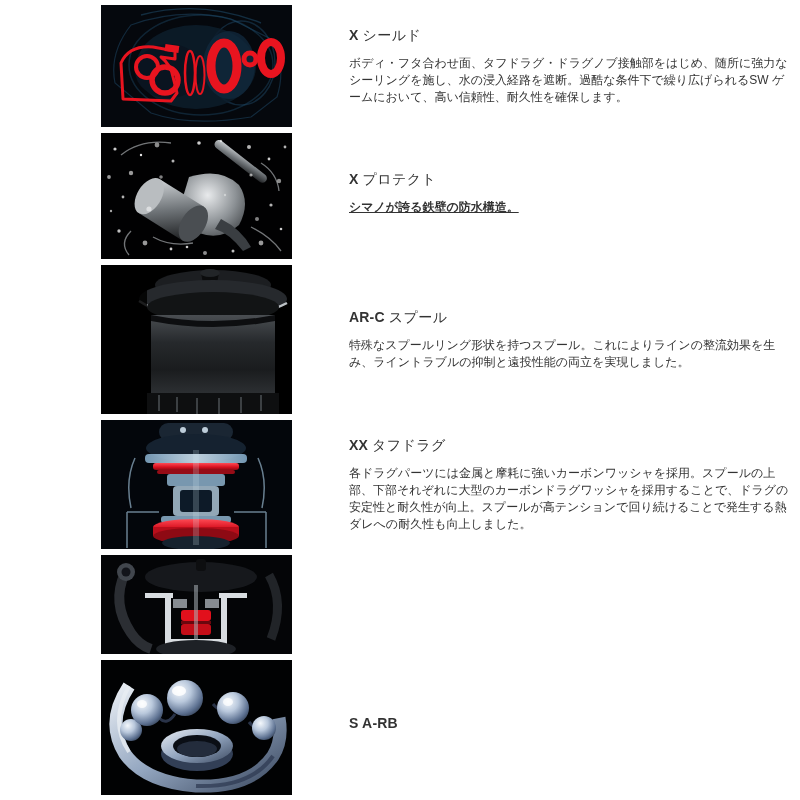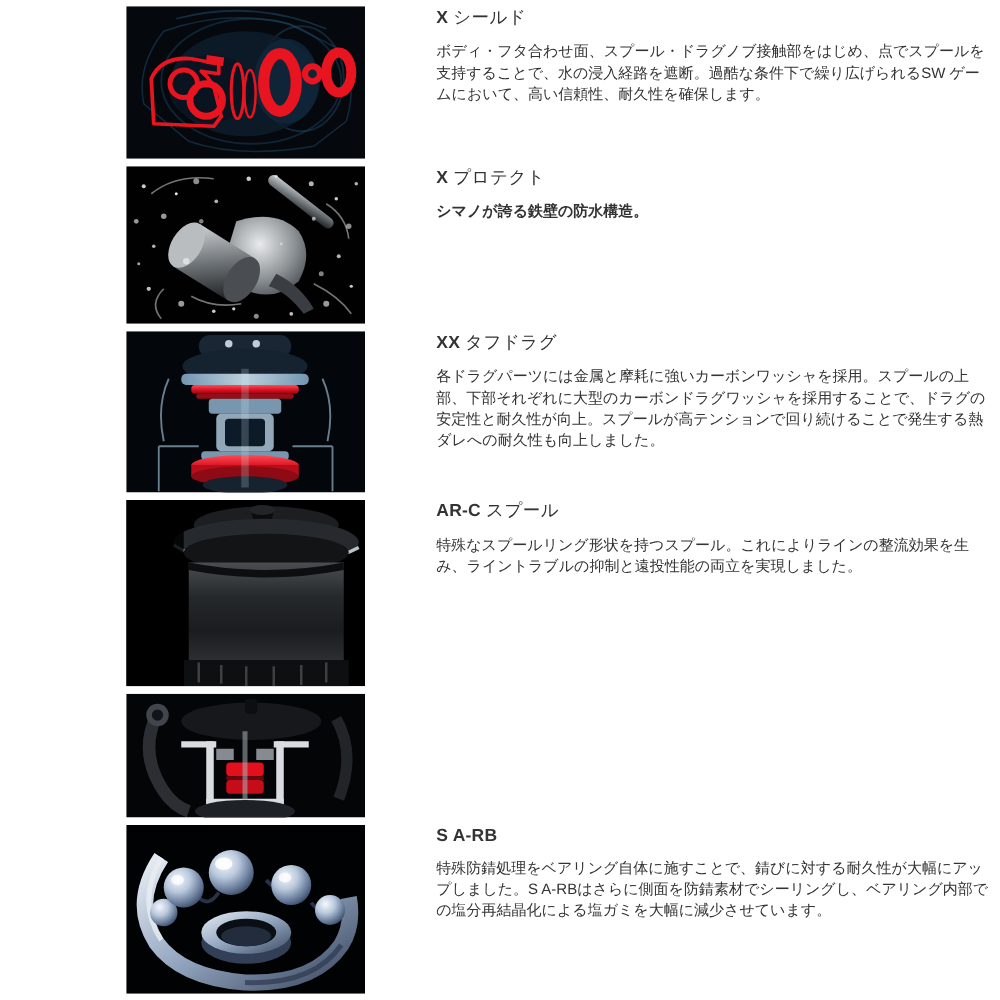--- a/index.html
+++ b/index.html
@@ -11,21 +11,21 @@
     width: 800px;
     height: 800px;
     font-family: "Liberation Sans", "DejaVu Sans", sans-serif;
     overflow: hidden;
   }
   .page {
     padding: 5px 0 0 101px;
   }
   .feature-row {
     display: flex;
-    align-items: flex-start;
+    align-items: center;
     margin-bottom: 6px;
   }
   .figure {
     flex: 0 0 191px;
     margin-right: 57px;
     font-size: 0;
     line-height: 0;
   }
   .figure svg { display: block; }
   .text-col {
@@ -43,20 +43,21 @@
     font-weight: bold;
     letter-spacing: 0.2px;
     margin-right: 4px;
   }
   .feature-title .title-prefix:empty { margin-right: 0; }
   .feature-lead {
     font-size: 12px;
     font-weight: bold;
     line-height: 17px;
     margin: 0 0 5px 0;
+    text-decoration: underline;
   }
   .feature-body {
     font-size: 12px;
     line-height: 17px;
     margin: 0;
     text-align: left;
   }
 </style>
 </head>
 <body>
@@ -84,21 +85,21 @@
           <ellipse cx="99" cy="70" rx="4.5" ry="19" stroke-width="2"></ellipse>
           <ellipse cx="123" cy="61" rx="13" ry="23" stroke-width="9"></ellipse>
           <circle cx="149" cy="54" r="6" stroke-width="5"></circle>
           <ellipse cx="170" cy="53" rx="10" ry="16" stroke-width="8"></ellipse>
         </g>
         <rect x="64" y="40" width="14" height="7" fill="#e8141f" transform="rotate(8 71 43)"></rect>
       </svg>
     </div>
     <div class="text-col">
       <h3 class="feature-title"><span class="title-prefix">X</span><span>シールド</span></h3>
-      <p class="feature-body">ボディ・フタ合わせ面、スプール・ドラグノブ接触部をはじめ、点でスプールを支持することで、水の浸入経路を遮断。過酷な条件下で繰り広げられるSW ゲームにおいて、高い信頼性、耐久性を確保します。</p>
+      <p class="feature-body">ボディ・フタ合わせ面、タフドラグ・ドラグノブ接触部をはじめ、随所に強力なシーリングを施し、水の浸入経路を遮断。過酷な条件下で繰り広げられるSW ゲームにおいて、高い信頼性、耐久性を確保します。</p>
     </div>
   </div>
 
   <div class="feature-row">
     <div class="figure">
       <svg width="191" height="126" viewBox="0 0 191 126">
         <rect width="191" height="126" fill="#010102"></rect>
         <defs>
           <radialGradient id="g2m" cx=".4" cy=".35" r=".9">
             <stop offset="0" stop-color="#e8eaec"></stop>
@@ -159,20 +160,58 @@
       </svg>
     </div>
     <div class="text-col">
       <h3 class="feature-title"><span class="title-prefix">X</span><span>プロテクト</span></h3>
       <p class="feature-lead">シマノが誇る鉄壁の防水構造。</p>
     </div>
   </div>
 
   <div class="feature-row">
     <div class="figure">
+      <svg width="191" height="149" viewBox="0 0 191 149">
+        <rect width="191" height="149" fill="#000000"></rect>
+        <defs>
+          <linearGradient id="g4" x1="0" y1="0" x2="0" y2="1">
+            <stop offset="0" stop-color="#4a4e52"></stop>
+              <stop offset=".35" stop-color="#26292c"></stop>
+              <stop offset=".7" stop-color="#1a1c1e"></stop>
+              <stop offset="1" stop-color="#2c2f32"></stop>
+          </linearGradient>
+        </defs>
+        <ellipse cx="112" cy="20" rx="58" ry="15" fill="#1c1e21"></ellipse>
+        <path d="M100 8 h18 l-2 10 h-14 Z" fill="#0b0c0d"></path>
+        <ellipse cx="109" cy="8" rx="10" ry="4" fill="#222528"></ellipse>
+        <ellipse cx="112" cy="34" rx="74" ry="19" fill="#26292d"></ellipse>
+        <path d="M38 36 Q70 56 112 53 Q160 52 186 38" stroke="#c6cbd0" stroke-width="2.5" fill="none" opacity=".95"></path>
+        <ellipse cx="112" cy="42" rx="66" ry="15" fill="#121415"></ellipse>
+        <rect x="50" y="50" width="124" height="78" fill="url(#g4)"></rect>
+        <path d="M50 50 Q112 62 174 50 L174 56 Q112 68 50 56 Z" fill="#0d0e10"></path>
+        <rect x="46" y="128" width="132" height="21" fill="#0e0f10"></rect>
+        <g stroke="#3c4043" stroke-width="2">
+          <path d="M58 130 v16"></path>
+            <path d="M76 132 v15"></path>
+            <path d="M96 133 v16"></path>
+          <path d="M118 133 v16"></path>
+            <path d="M140 132 v16"></path>
+            <path d="M160 130 v16"></path>
+        </g>
+        <rect x="0" y="0" width="46" height="149" fill="#000000" opacity=".85"></rect>
+      </svg>
+    </div>
+    <div class="text-col">
+      <h3 class="feature-title"><span class="title-prefix">AR-C</span><span>スプール</span></h3>
+      <p class="feature-body">特殊なスプールリング形状を持つスプール。これによりラインの整流効果を生み、ライントラブルの抑制と遠投性能の両立を実現しました。</p>
+    </div>
+  </div>
+
+  <div class="feature-row">
+    <div class="figure">
       <svg width="191" height="129" viewBox="0 0 191 129">
         <rect width="191" height="129" fill="#03060b"></rect>
         <defs>
           <linearGradient id="g3b" x1="0" y1="0" x2="1" y2="0">
             <stop offset="0" stop-color="#7fa6c4"></stop>
               <stop offset=".5" stop-color="#cfe2ef"></stop>
               <stop offset="1" stop-color="#7fa6c4"></stop>
           </linearGradient>
           <linearGradient id="g3r" x1="0" y1="0" x2="0" y2="1">
             <stop offset="0" stop-color="#ff4a54"></stop>
@@ -207,58 +246,20 @@
       </svg>
     </div>
     <div class="text-col">
       <h3 class="feature-title"><span class="title-prefix">XX</span><span>タフドラグ</span></h3>
       <p class="feature-body">各ドラグパーツには金属と摩耗に強いカーボンワッシャを採用。スプールの上部、下部それぞれに大型のカーボンドラグワッシャを採用することで、ドラグの安定性と耐久性が向上。スプールが高テンションで回り続けることで発生する熱ダレへの耐久性も向上しました。</p>
     </div>
   </div>
 
   <div class="feature-row">
     <div class="figure">
-      <svg width="191" height="149" viewBox="0 0 191 149">
-        <rect width="191" height="149" fill="#000000"></rect>
-        <defs>
-          <linearGradient id="g4" x1="0" y1="0" x2="0" y2="1">
-            <stop offset="0" stop-color="#4a4e52"></stop>
-              <stop offset=".35" stop-color="#26292c"></stop>
-              <stop offset=".7" stop-color="#1a1c1e"></stop>
-              <stop offset="1" stop-color="#2c2f32"></stop>
-          </linearGradient>
-        </defs>
-        <ellipse cx="112" cy="20" rx="58" ry="15" fill="#1c1e21"></ellipse>
-        <path d="M100 8 h18 l-2 10 h-14 Z" fill="#0b0c0d"></path>
-        <ellipse cx="109" cy="8" rx="10" ry="4" fill="#222528"></ellipse>
-        <ellipse cx="112" cy="34" rx="74" ry="19" fill="#26292d"></ellipse>
-        <path d="M38 36 Q70 56 112 53 Q160 52 186 38" stroke="#c6cbd0" stroke-width="2.5" fill="none" opacity=".95"></path>
-        <ellipse cx="112" cy="42" rx="66" ry="15" fill="#121415"></ellipse>
-        <rect x="50" y="50" width="124" height="78" fill="url(#g4)"></rect>
-        <path d="M50 50 Q112 62 174 50 L174 56 Q112 68 50 56 Z" fill="#0d0e10"></path>
-        <rect x="46" y="128" width="132" height="21" fill="#0e0f10"></rect>
-        <g stroke="#3c4043" stroke-width="2">
-          <path d="M58 130 v16"></path>
-            <path d="M76 132 v15"></path>
-            <path d="M96 133 v16"></path>
-          <path d="M118 133 v16"></path>
-            <path d="M140 132 v16"></path>
-            <path d="M160 130 v16"></path>
-        </g>
-        <rect x="0" y="0" width="46" height="149" fill="#000000" opacity=".85"></rect>
-      </svg>
-    </div>
-    <div class="text-col">
-      <h3 class="feature-title"><span class="title-prefix">AR-C</span><span>スプール</span></h3>
-      <p class="feature-body">特殊なスプールリング形状を持つスプール。これによりラインの整流効果を生み、ライントラブルの抑制と遠投性能の両立を実現しました。</p>
-    </div>
-  </div>
-
-  <div class="feature-row">
-    <div class="figure">
       <svg width="191" height="99" viewBox="0 0 191 99">
         <rect width="191" height="99" fill="#040507"></rect>
         <ellipse cx="100" cy="22" rx="56" ry="15" fill="#16181c"></ellipse>
         <rect x="95" y="4" width="10" height="12" rx="3" fill="#0d0e10"></rect>
         <path d="M24 18 Q10 48 30 78 Q38 90 50 94" stroke="#2b2e33" stroke-width="10" fill="none"></path>
         <circle cx="25" cy="17" r="9" fill="#41464d"></circle>
         <circle cx="25" cy="17" r="4.5" fill="#12141a"></circle>
         <path d="M168 20 Q184 48 170 84" stroke="#212428" stroke-width="9" fill="none"></path>
         <g fill="#d9dde1">
           <rect x="44" y="38" width="28" height="5"></rect>
@@ -314,17 +315,16 @@
         <circle cx="46" cy="50" r="16" fill="url(#g6b)"></circle>
         <circle cx="132" cy="48" r="16" fill="url(#g6b)"></circle>
         <circle cx="84" cy="38" r="18" fill="url(#g6b)"></circle>
         <ellipse cx="78" cy="31" rx="7" ry="5" fill="#ffffff" opacity=".85"></ellipse>
         <ellipse cx="41" cy="44" rx="5" ry="4" fill="#ffffff" opacity=".75"></ellipse>
         <ellipse cx="127" cy="42" rx="5" ry="4" fill="#ffffff" opacity=".75"></ellipse>
       </svg>
     </div>
     <div class="text-col">
       <h3 class="feature-title"><span class="title-prefix">S A-RB</span></h3>
-      <p class="feature-body">特殊防錆処理をベアリング自体に施すことで、錆びに対する耐久性が大幅にアップしました。S A-RBはさらに側面を防錆素材でシーリングし、ベアリング内部での塩分再結晶化による塩ガミを大幅に減少させています。</p>
     </div>
   </div>
 
 </div>
 
 </body></html>

